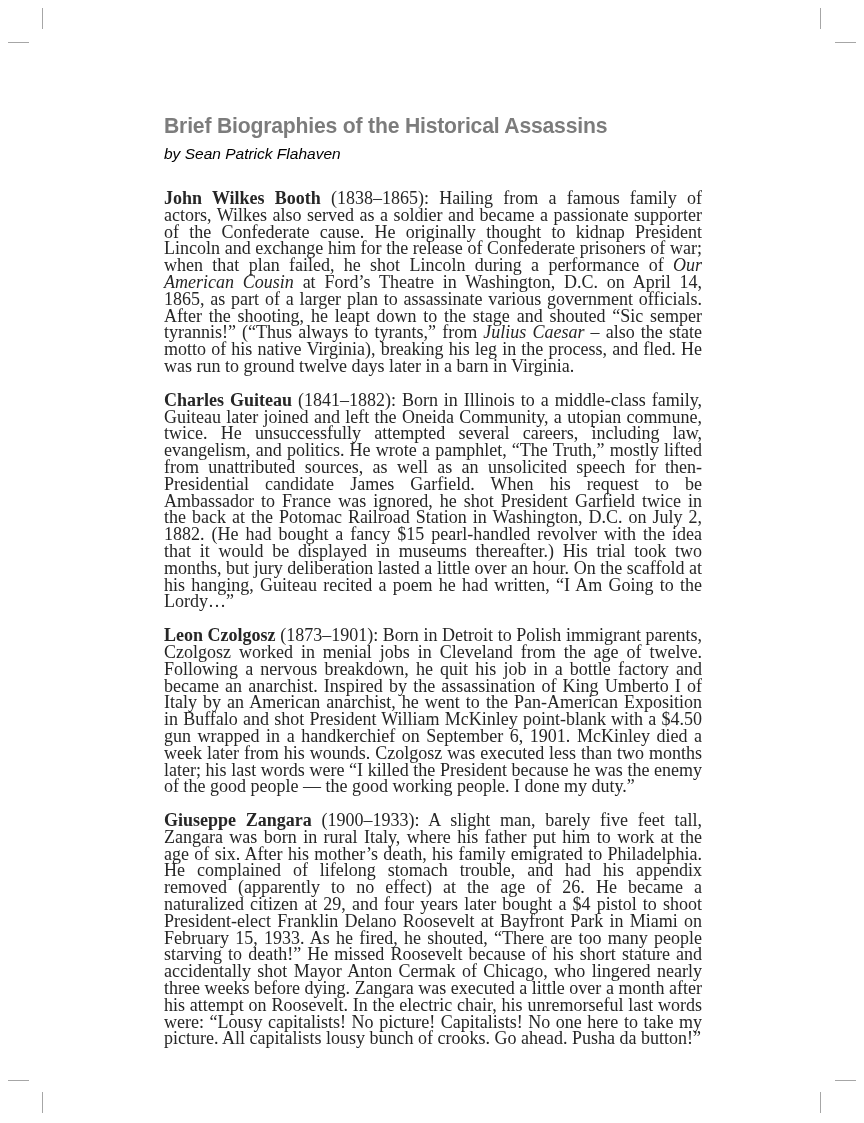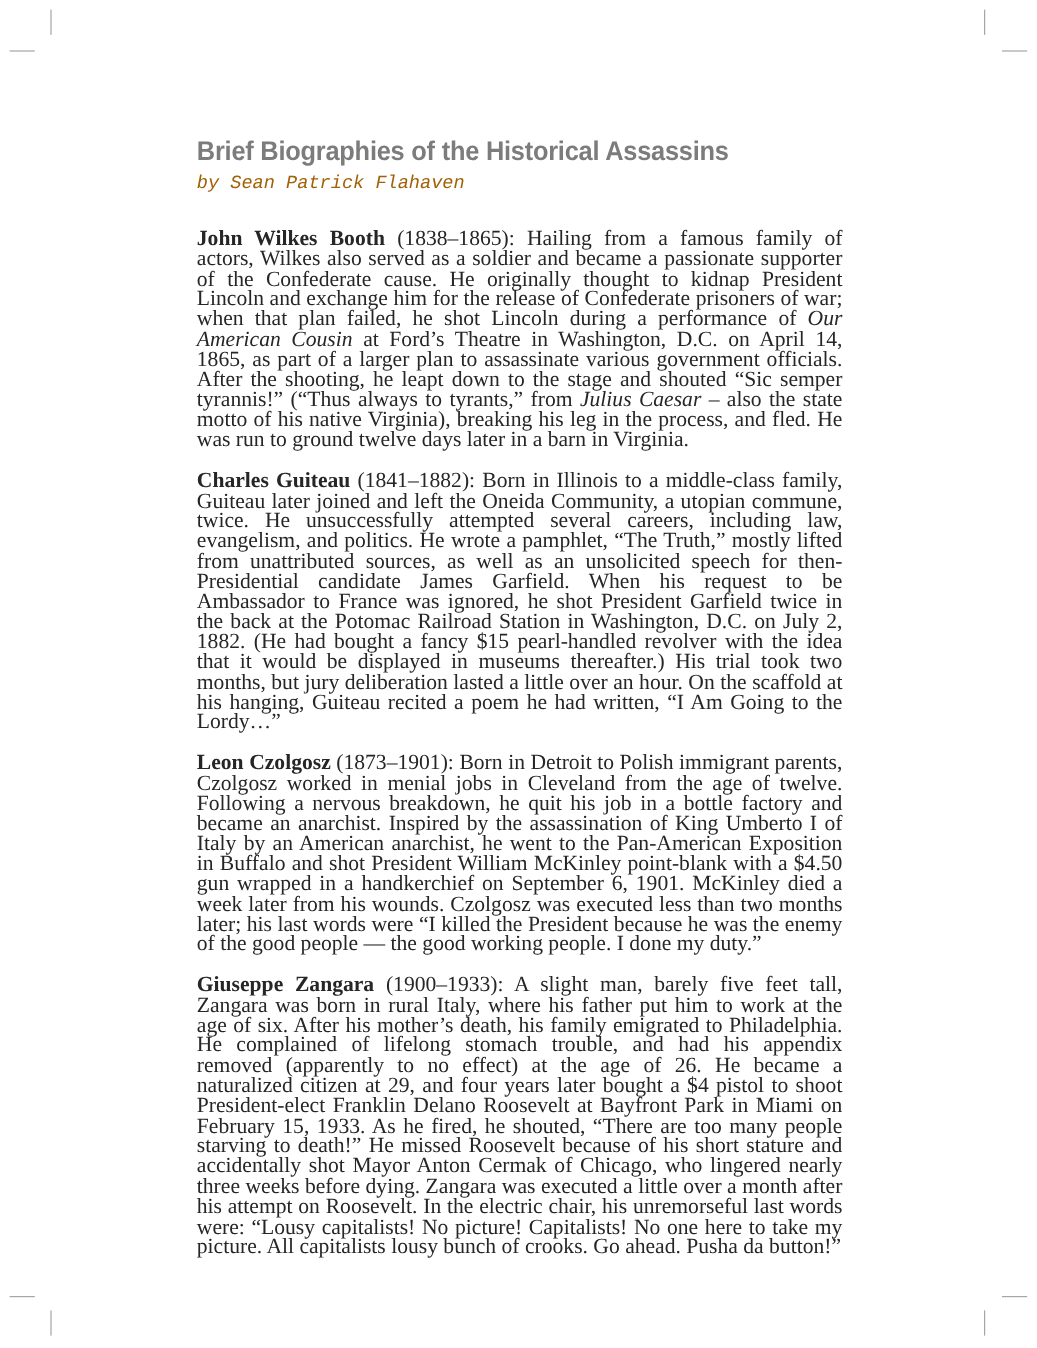--- a/index.html
+++ b/index.html
@@ -39,25 +39,25 @@
     font-size: 22.5px;
     line-height: 26px;
     color: #7c7c7c;
     letter-spacing: -0.2px;
     white-space: nowrap;
     transform: scaleX(0.94);
     transform-origin: 0 50%;
   }
   .byline {
     margin: 5px 0 0 0;
-    font-family: Liberation Mono, monospace;
+    font-family: Liberation Sans, sans-serif;
     font-style: italic;
     font-size: 15.5px;
     line-height: 19px;
-    color: #a16207;
+    color: #000000;
   }
   .bios { margin-top: 27px; }
   p.bio {
     margin: 0 0 17px 0;
     font-family: "Liberation Serif", serif;
     font-size: 18px;
     line-height: 16.8px;
     color: #262626;
     text-align: justify;
   }

